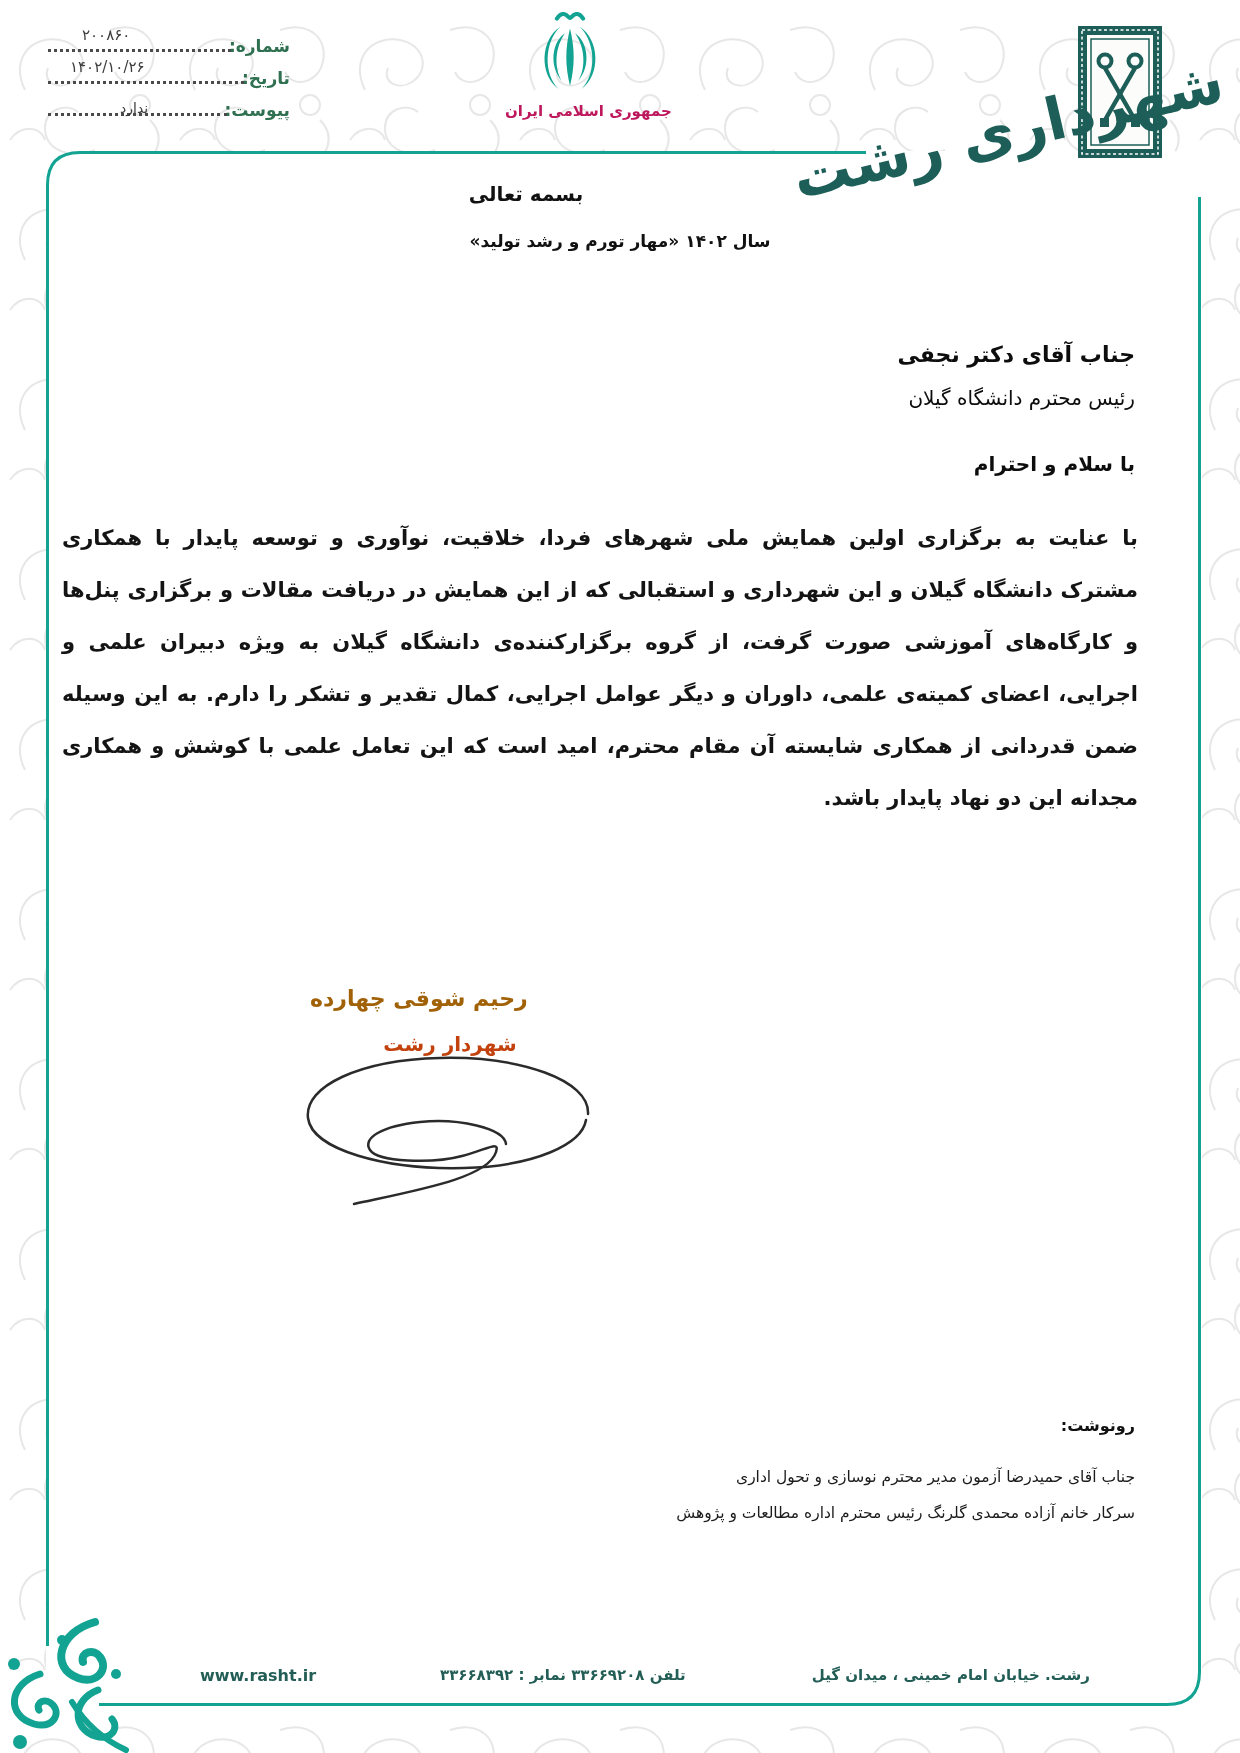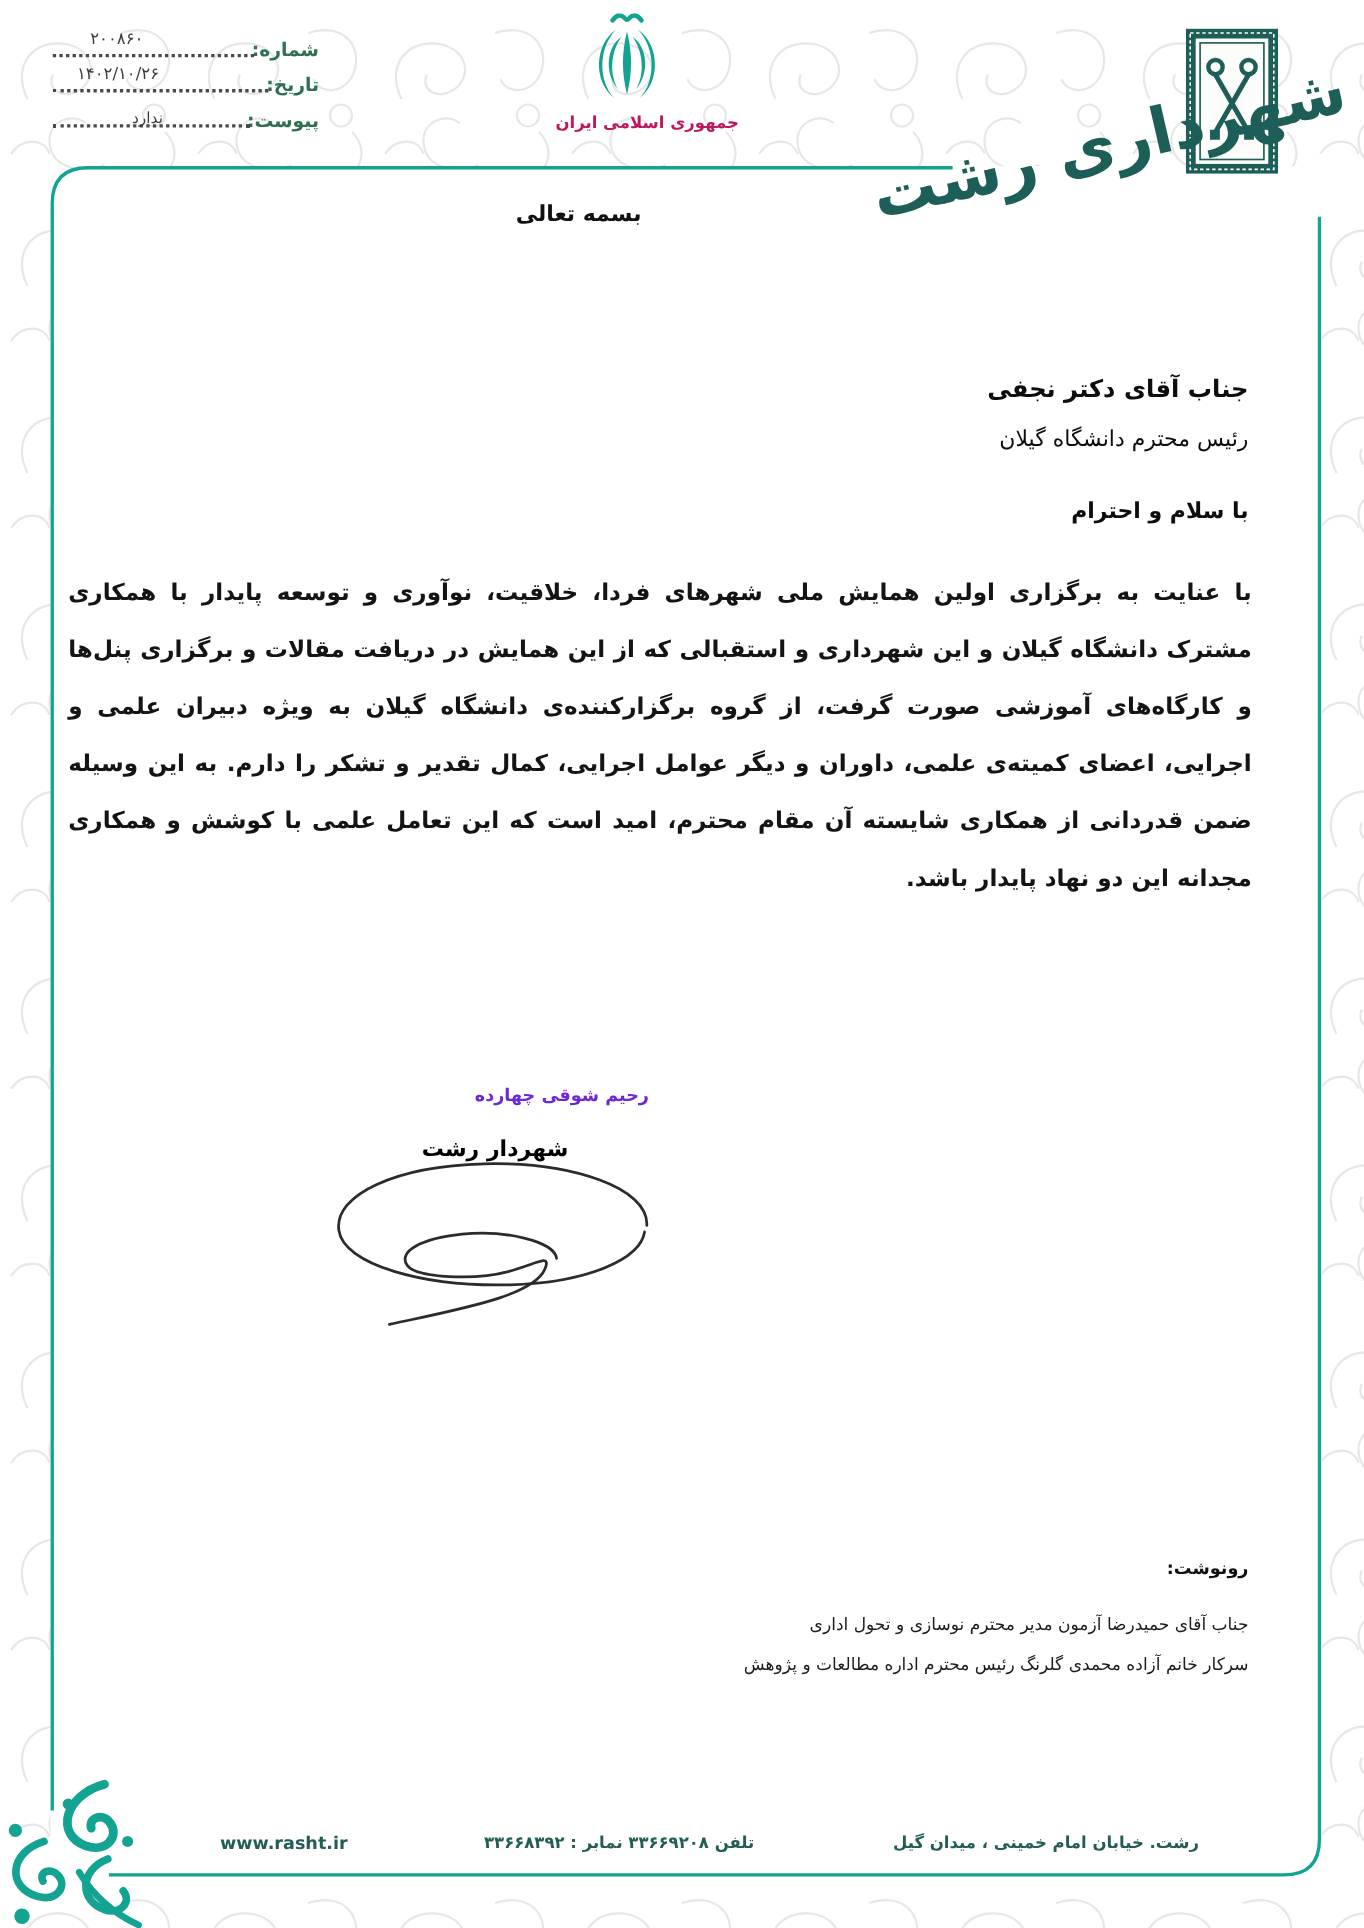--- a/index.html
+++ b/index.html
@@ -41,24 +41,24 @@
   .recipient-name  { position:absolute; right:105px; top:342px; font-size:22px; font-weight:bold; color:#0d0d0d; direction:rtl; z-index:5; }
   .recipient-title { position:absolute; right:105px; top:386px; font-size:20px; font-weight:normal; color:#0d0d0d; direction:rtl; z-index:5; }
   .salutation      { position:absolute; right:105px; top:452px; font-size:20px; font-weight:bold; color:#0d0d0d; direction:rtl; z-index:5; }
   .body-text {
     position:absolute; left:62px; top:512px; width:1076px; z-index:5;
     direction:rtl; text-align:justify; font-size:21px; font-weight:bold;
     color:#141414; line-height:52px;
   }
 
   
-  .signer-name  { position:absolute; left:310px; top:986px; width:280px; text-align:right;
-                  font-size:16px; font-weight:bold; color:#6d28d9; direction:rtl; z-index:6; }
+  .signer-name  { position:absolute; left:310px; top:986px; width:280px; text-align:left;
+                  font-size:22px; font-weight:bold; color:#a16207; direction:rtl; z-index:6; }
   .signer-title { position:absolute; left:340px; top:1032px; width:220px; text-align:center;
-                  font-size:20px; font-weight:bold; color:#000000; direction:rtl; z-index:6; }
+                  font-size:20px; font-weight:bold; color:#c2410c; direction:rtl; z-index:6; }
   .signature-svg { position:absolute; left:268px; top:1046px; z-index:5; }
 
   
   .cc-block { position:absolute; right:105px; top:1416px; width:620px; direction:rtl; text-align:right; z-index:5; }
   .cc-heading { font-size:16px; font-weight:bold; color:#111; margin-bottom:24px; }
   .cc-item { font-size:15.5px; color:#1b1b1b; line-height:36px; }
 
   
   .footer-address { position:absolute; right:150px; top:1666px; font-size:15px; font-weight:bold;
                     color:#235e56; direction:rtl; z-index:5; }
@@ -148,20 +148,21 @@
     <line x1="57" y1="42" x2="27" y2="94" stroke="#1d5f58" stroke-width="4.5" stroke-linecap="round"></line>
     <circle cx="27" cy="35" r="6.5" fill="none" stroke="#1d5f58" stroke-width="4"></circle>
     <circle cx="57" cy="35" r="6.5" fill="none" stroke="#1d5f58" stroke-width="4"></circle>
     <path d="M 22 92 h 9 v 9 h -9 z" fill="#1d5f58"></path>
     <path d="M 53 92 h 9 v 9 h -9 z" fill="#1d5f58"></path>
   </svg>
 
   <div class="calligraphy">شهرداری رشت</div>
 
   <div class="besmele">بسمه تعالی</div>
+  <div class="slogan">سال ۱۴۰۲ «مهار تورم و رشد تولید»</div>
 
   <div class="recipient-name">جناب آقای دکتر نجفی</div>
   <div class="recipient-title">رئیس محترم دانشگاه گیلان</div>
 
   <div class="salutation">با سلام و احترام</div>
   <div class="body-text">با عنایت به برگزاری اولین همایش ملی شهرهای فردا، خلاقیت، نوآوری و توسعه پایدار با همکاری مشترک دانشگاه گیلان و این شهرداری و استقبالی که از این همایش در دریافت مقالات و برگزاری پنل‌ها و کارگاه‌های آموزشی صورت گرفت، از گروه برگزارکننده‌ی دانشگاه گیلان به ویژه دبیران علمی و اجرایی، اعضای کمیته‌ی علمی، داوران و دیگر عوامل اجرایی، کمال تقدیر و تشکر را دارم.  به این وسیله ضمن قدردانی از همکاری شایسته آن مقام محترم، امید است که این تعامل علمی با کوشش و همکاری مجدانه این دو نهاد پایدار باشد.</div>
 
   <div class="signer-name">رحیم شوقی چهارده</div>
   <div class="signer-title">شهردار رشت</div>
   <svg class="signature-svg" width="340" height="175" viewBox="0 0 340 175" aria-hidden="true">

